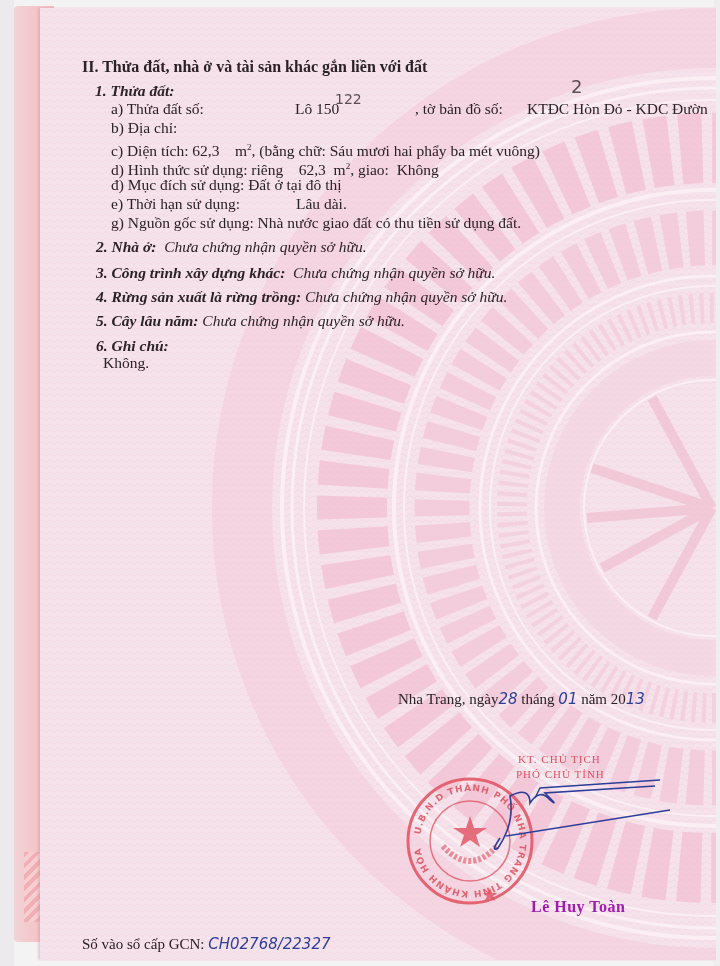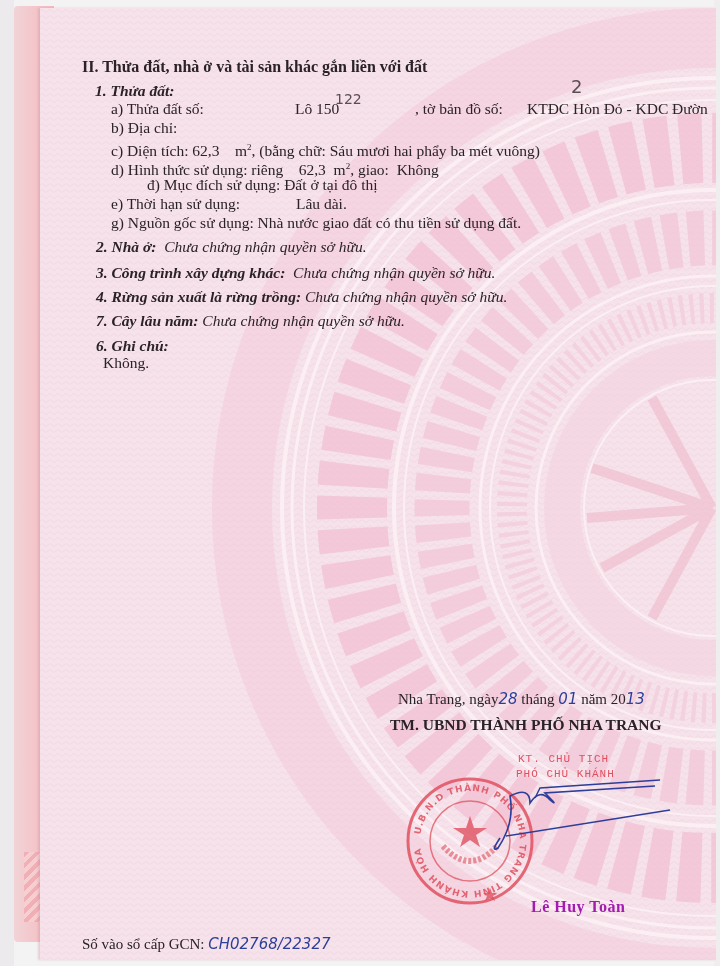--- a/index.html
+++ b/index.html
@@ -28,21 +28,21 @@
   
   .drum { position:absolute; left:0; top:0; width:676px; height:952px; }
   .content { position:absolute; left:0; top:0; width:676px; height:952px; }
   .t { position:absolute; white-space:nowrap; font-size:15.5px; line-height:18px; }
   .b { font-weight:bold; }
   .i { font-style:italic; }
   .bi { font-weight:bold; font-style:italic; }
   .hand { font-family:"DejaVu Sans",sans-serif; font-style:italic; color:#2d3e9a; }
   .hand-grey { font-family:"DejaVu Sans",sans-serif; color:#5a4e56; font-size:14px; }
   .red { color:#a21caf; }
-  .stamp-text { font-family:Liberation Mono, monospace; font-size:11px; letter-spacing:1px; color:#e0505f; }
+  .stamp-text { font-family:Liberation Serif, serif; font-size:11px; letter-spacing:1px; color:#e0505f; }
   sup { font-size:9px; }
 </style>
 </head>
 <body>
 
 <div class="edge-white"></div>
 <div class="edge-back">
     <div class="stripe"></div>
   </div>
 <div class="right-margin"></div>
@@ -97,21 +97,21 @@
 
     <div class="t" style="left:71px;top:130px;">
       <span>c) Diện tích:</span>
       <span>62,3</span>&nbsp;&nbsp;&nbsp;&nbsp;<span>m</span><sup>2</sup><span>,  (bằng chữ: Sáu mươi hai phẩy ba mét vuông)</span>
     </div>
 
     <div class="t" style="left:71px;top:149px;">
       <span>d) Hình thức sử dụng: riêng</span>&nbsp;&nbsp;&nbsp;&nbsp;<span>62,3</span>&nbsp;&nbsp;<span>m</span><sup>2</sup><span>, giao:</span>&nbsp;&nbsp;<span>Không</span>
     </div>
 
-    <div class="t" style="left:71px;top:168px;margin-left:36px;">
+    <div class="t" style="left:71px;top:168px;">
       <span>đ) Mục đích sử dụng:</span>
       <span>Đất ở tại đô thị</span>
     </div>
 
     <div class="t" style="left:71px;top:187px;">e) Thời hạn sử dụng:</div>
     <div class="t" style="left:256px;top:187px;">Lâu dài.</div>
 
     <div class="t" style="left:71px;top:206px;">
       <span>g) Nguồn gốc sử dụng:</span>
       <span>Nhà nước giao đất có thu tiền sử dụng đất.</span>
@@ -123,37 +123,36 @@
     </div>
     <div class="t" style="left:56px;top:256px;">
       <span class="bi">3. Công trình xây dựng khác:</span>&nbsp;
       <span class="i">Chưa chứng nhận quyền sở hữu.</span>
     </div>
     <div class="t" style="left:56px;top:280px;">
       <span class="bi">4. Rừng sản xuất là rừng trồng:</span>
       <span class="i">Chưa chứng nhận quyền sở hữu.</span>
     </div>
     <div class="t" style="left:56px;top:304px;">
-      <span class="bi">7. Cây lâu năm:</span>
+      <span class="bi">5. Cây lâu năm:</span>
       <span class="i">Chưa chứng nhận quyền sở hữu.</span>
     </div>
 
     <div class="t bi" style="left:56px;top:329px;">6. Ghi chú:</div>
     <div class="t" style="left:63px;top:346px;">Không.</div>
 
     <div class="t" style="left:358px;top:682px;font-size:15px;">
       <span>Nha Trang, ngày</span><span class="hand">28</span>
       <span>tháng</span>
       <span class="hand">01</span>
       <span>năm 20</span><span class="hand">13</span>
     </div>
-    <div class="t b" style="left:350px;top:708px;font-size:15.5px;">TM. UBND THÀNH PHỐ NHA TRANG</div>
 
     <div class="t stamp-text" style="left:478px;top:742px;">KT. CHỦ TỊCH</div>
-    <div class="t stamp-text" style="left:476px;top:757px;">PHÓ CHỦ KHÁNH</div>
+    <div class="t stamp-text" style="left:476px;top:757px;">PHÓ CHỦ TỈNH</div>
 
     <svg style="position:absolute;left:365px;top:768px;" width="130" height="130" viewBox="0 0 130 130" xmlns="http://www.w3.org/2000/svg">
       <defs>
           <path id="sealArc" d="M65 65 m-50 0 a50 50 0 1 1 100 0 a50 50 0 1 1 -100 0"></path>
         </defs>
       <circle cx="65" cy="65" r="62" fill="none" stroke="#e0505f" stroke-width="3" opacity=".85"></circle>
       <circle cx="65" cy="65" r="40" fill="none" stroke="#e0505f" stroke-width="1.5" opacity=".75"></circle>
       <text font-family="DejaVu Sans, sans-serif" font-size="9" font-weight="bold" fill="#e0505f" opacity=".85" letter-spacing="1">
         <textPath href="#sealArc" startOffset="2%">U.B.N.D THÀNH PHỐ NHA TRANG TỈNH KHÁNH HÒA</textPath>
       </text>

